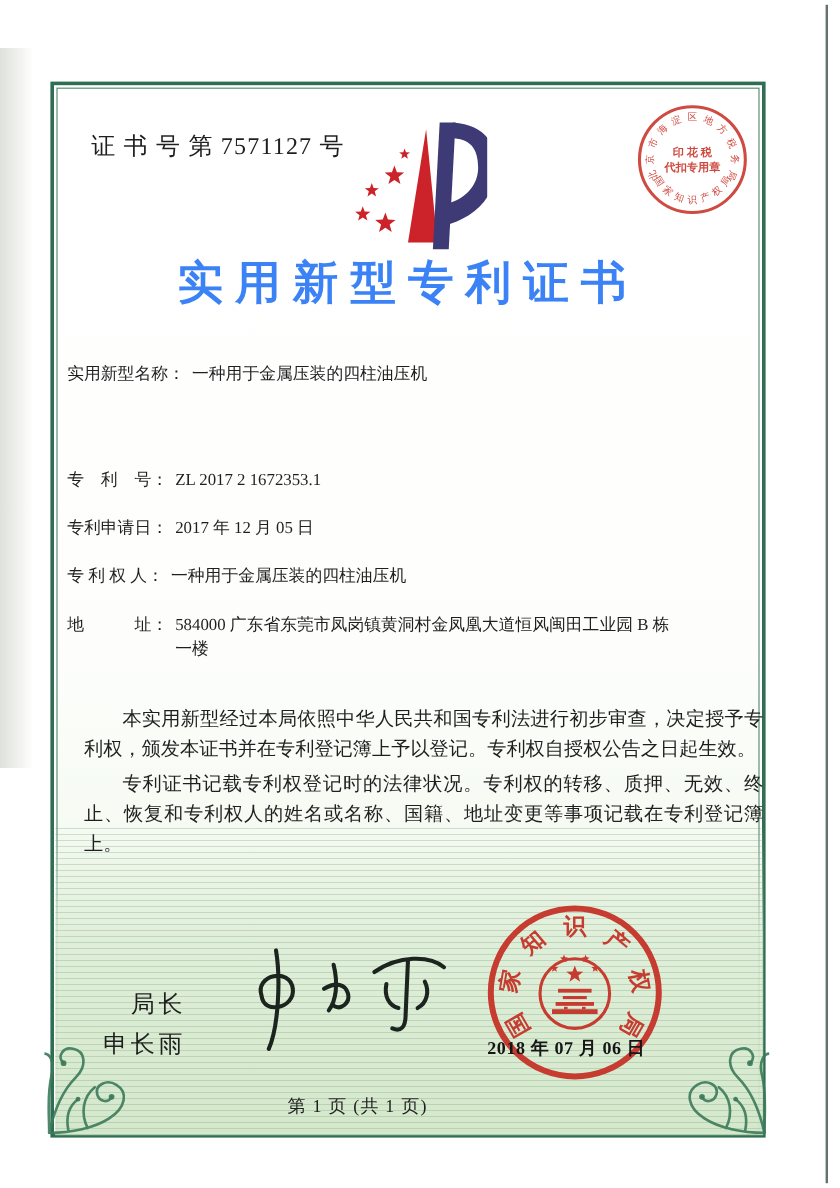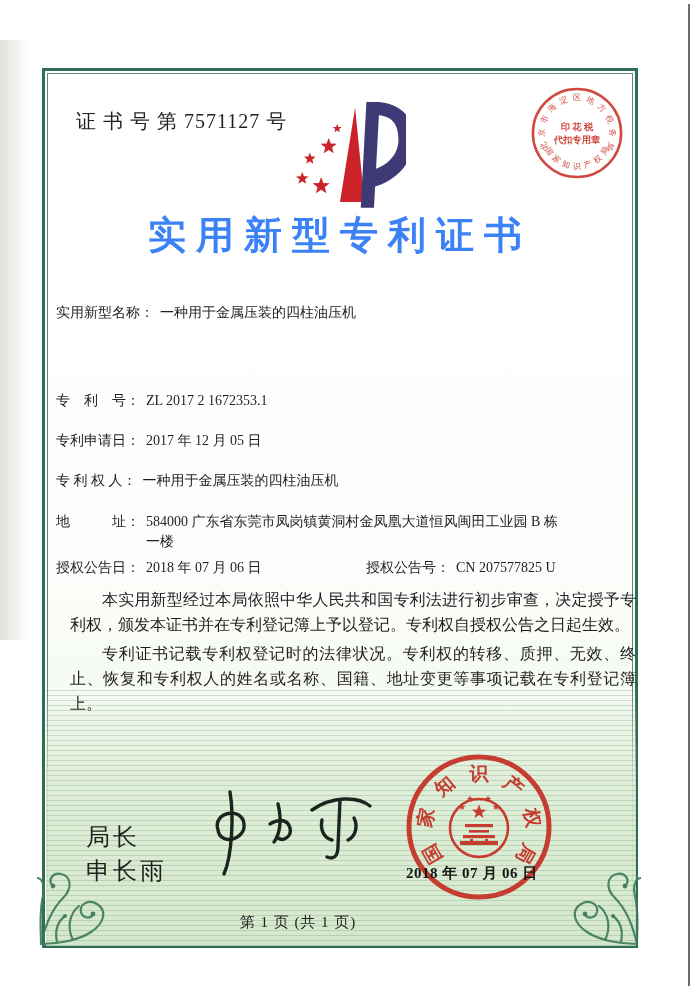--- a/index.html
+++ b/index.html
@@ -22,21 +22,21 @@
   .logo-box{left:274px;top:94px;width:132px;height:118px;}
   .title{left:42px;top:210px;width:596px;text-align:center;font-size:38px;font-weight:700;
          letter-spacing:10px;color:#3b82f6;}
   .row{left:56px;width:572px;font-size:14px;line-height:20px;}
   .row .lab{display:inline-block;vertical-align:top;}
   .row .val{display:inline-block;vertical-align:top;margin-left:6px;}
   .val-addr{width:416px;}
   .grant-right{position:absolute;left:310px;top:0;}
   .paras{left:66px;top:583px;width:574px;font-size:16px;line-height:25px;text-align:justify;}
   .paras p{margin:4px;text-indent:2em;}
-  .director{left:86px;top:820px;font-size:24px;line-height:34px;letter-spacing:3px;}
+  .director{left:86px;top:820px;font-size:20px;line-height:34px;letter-spacing:3px;text-align:right;}
   .sig-box{left:190px;top:768px;width:185px;height:118px;}
   .seal-box{left:404px;top:752px;width:150px;height:150px;z-index:2;}
   .seal-date{left:406px;top:864px;width:160px;font-size:15px;font-weight:600;letter-spacing:.5px;color:#161616;z-index:3;}
   .tax-box{left:528px;top:84px;width:98px;height:98px;}
   .footer{left:42px;top:913px;width:512px;text-align:center;font-size:15px;letter-spacing:1px;}
   .ornament{width:102px;height:100px;z-index:1;}
   .orn-left{left:37px;top:848px;}
   .orn-right{left:539px;top:848px;transform:scaleX(-1);}
   svg{display:block;}
 </style>
@@ -109,26 +109,20 @@
     <span class="lab">专　利　号：</span><span class="val">ZL 2017 2 1672353.1</span>
   </div>
   <div class="abs row" style="top:431px">
     <span class="lab">专利申请日：</span><span class="val">2017 年 12 月 05 日</span>
   </div>
   <div class="abs row" style="top:471px">
     <span class="lab">专 利 权 人：</span><span class="val">一种用于金属压装的四柱油压机</span>
   </div>
   <div class="abs row" style="top:512px">
     <span class="lab">地　　　址：</span><span class="val val-addr">584000 广东省东莞市凤岗镇黄洞村金凤凰大道恒风闽田工业园 B 栋一楼</span>
-  </div>
-  <div class="abs row" style="top:558px">
-    <span class="lab">授权公告日：</span><span class="val">2018 年 07 月 06 日</span>
-    <span class="grant-right">
-      <span class="lab">授权公告号：</span><span class="val">CN 207577825 U</span>
-    </span>
   </div>
 
   <div class="abs paras">
     <p>本实用新型经过本局依照中华人民共和国专利法进行初步审查，决定授予专利权，颁发本证书并在专利登记簿上予以登记。专利权自授权公告之日起生效。</p>
     <p>专利证书记载专利权登记时的法律状况。专利权的转移、质押、无效、终止、恢复和专利权人的姓名或名称、国籍、地址变更等事项记载在专利登记簿上。</p>
   </div>
 
   <div class="abs director">
     <div>局长</div>
     <div>申长雨</div>

